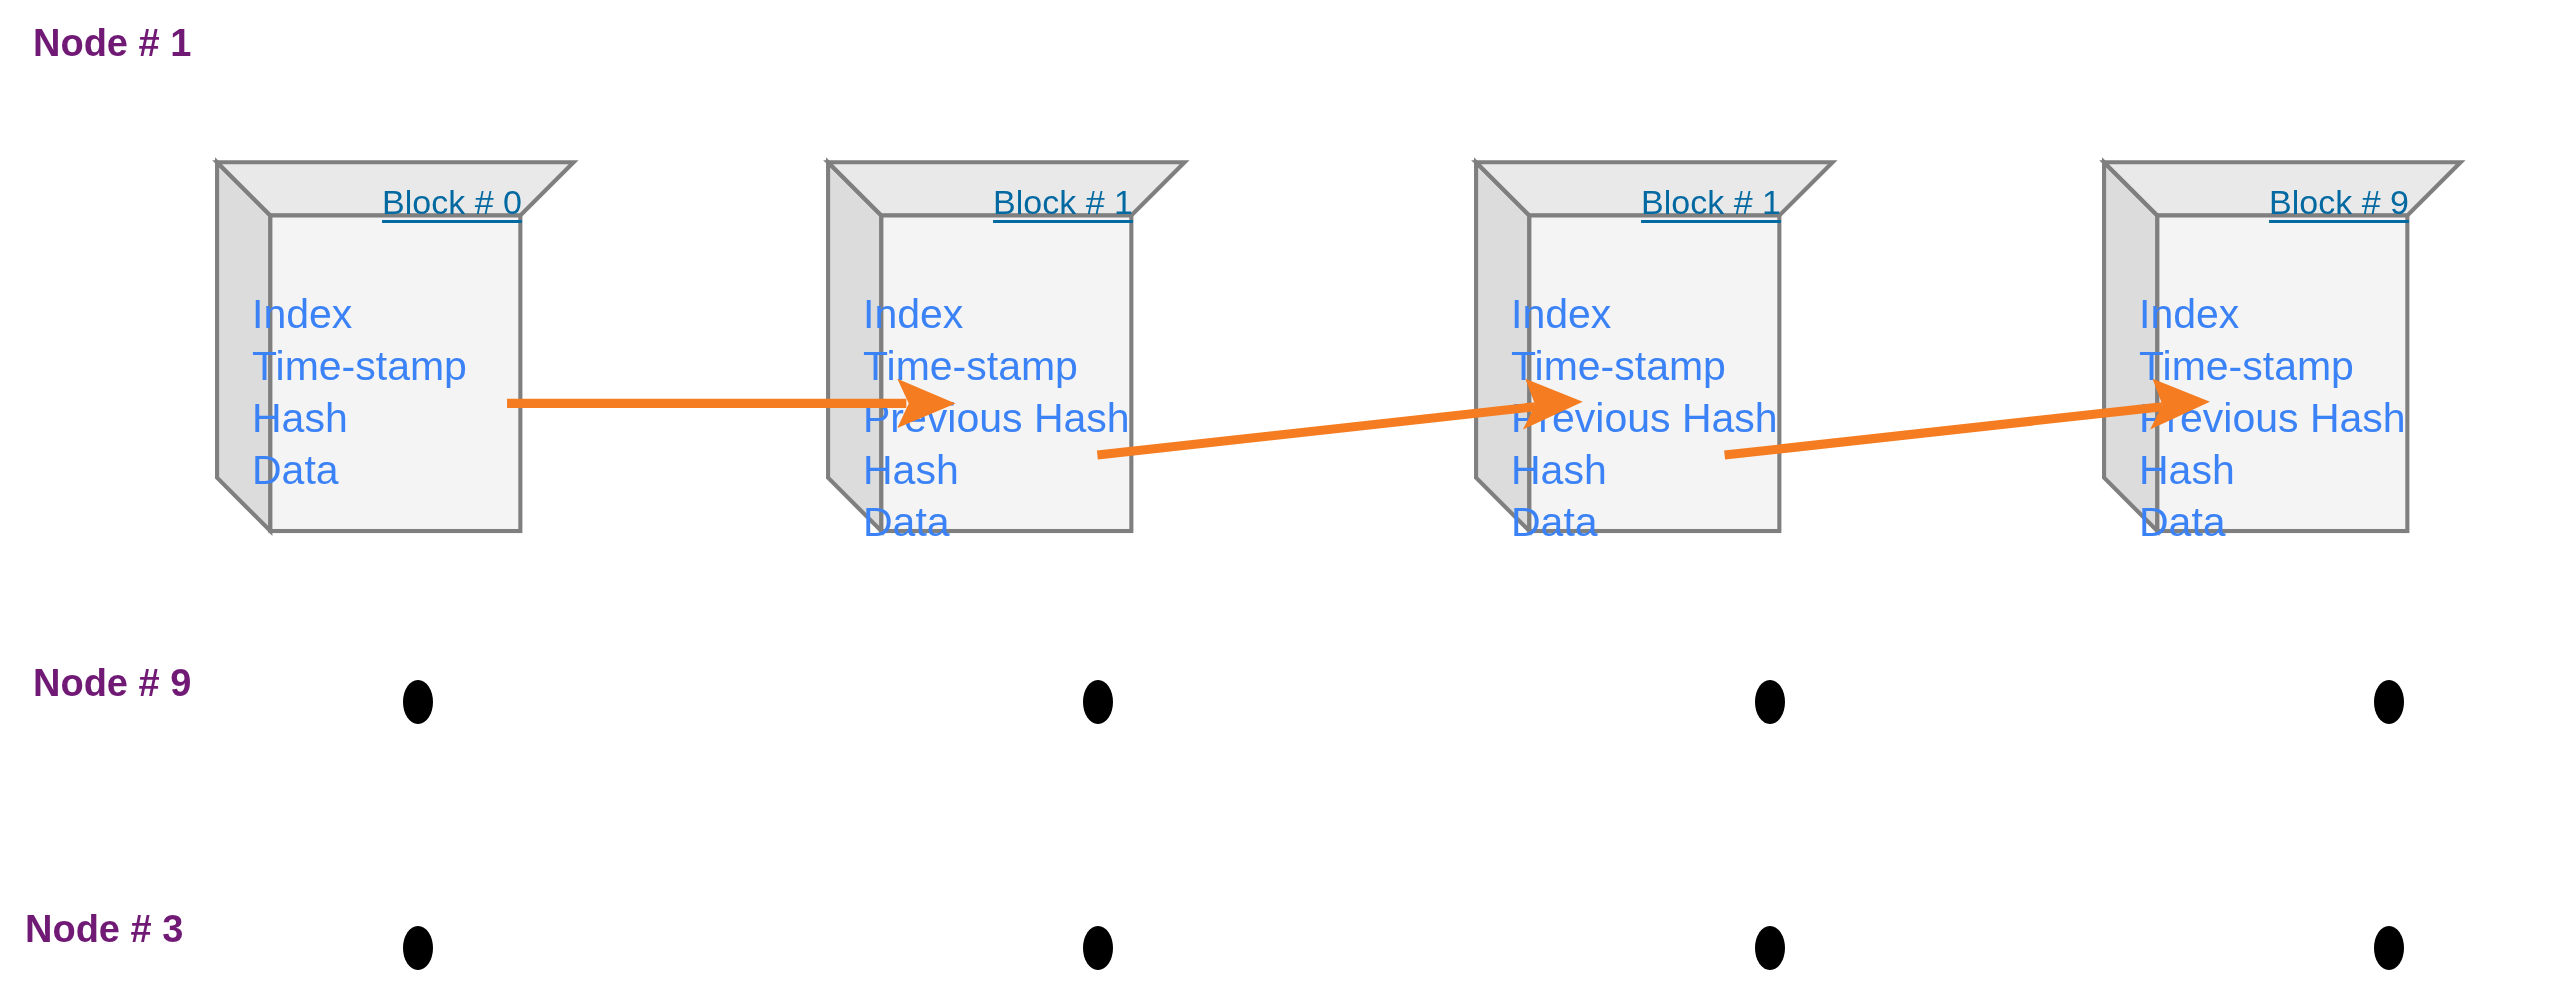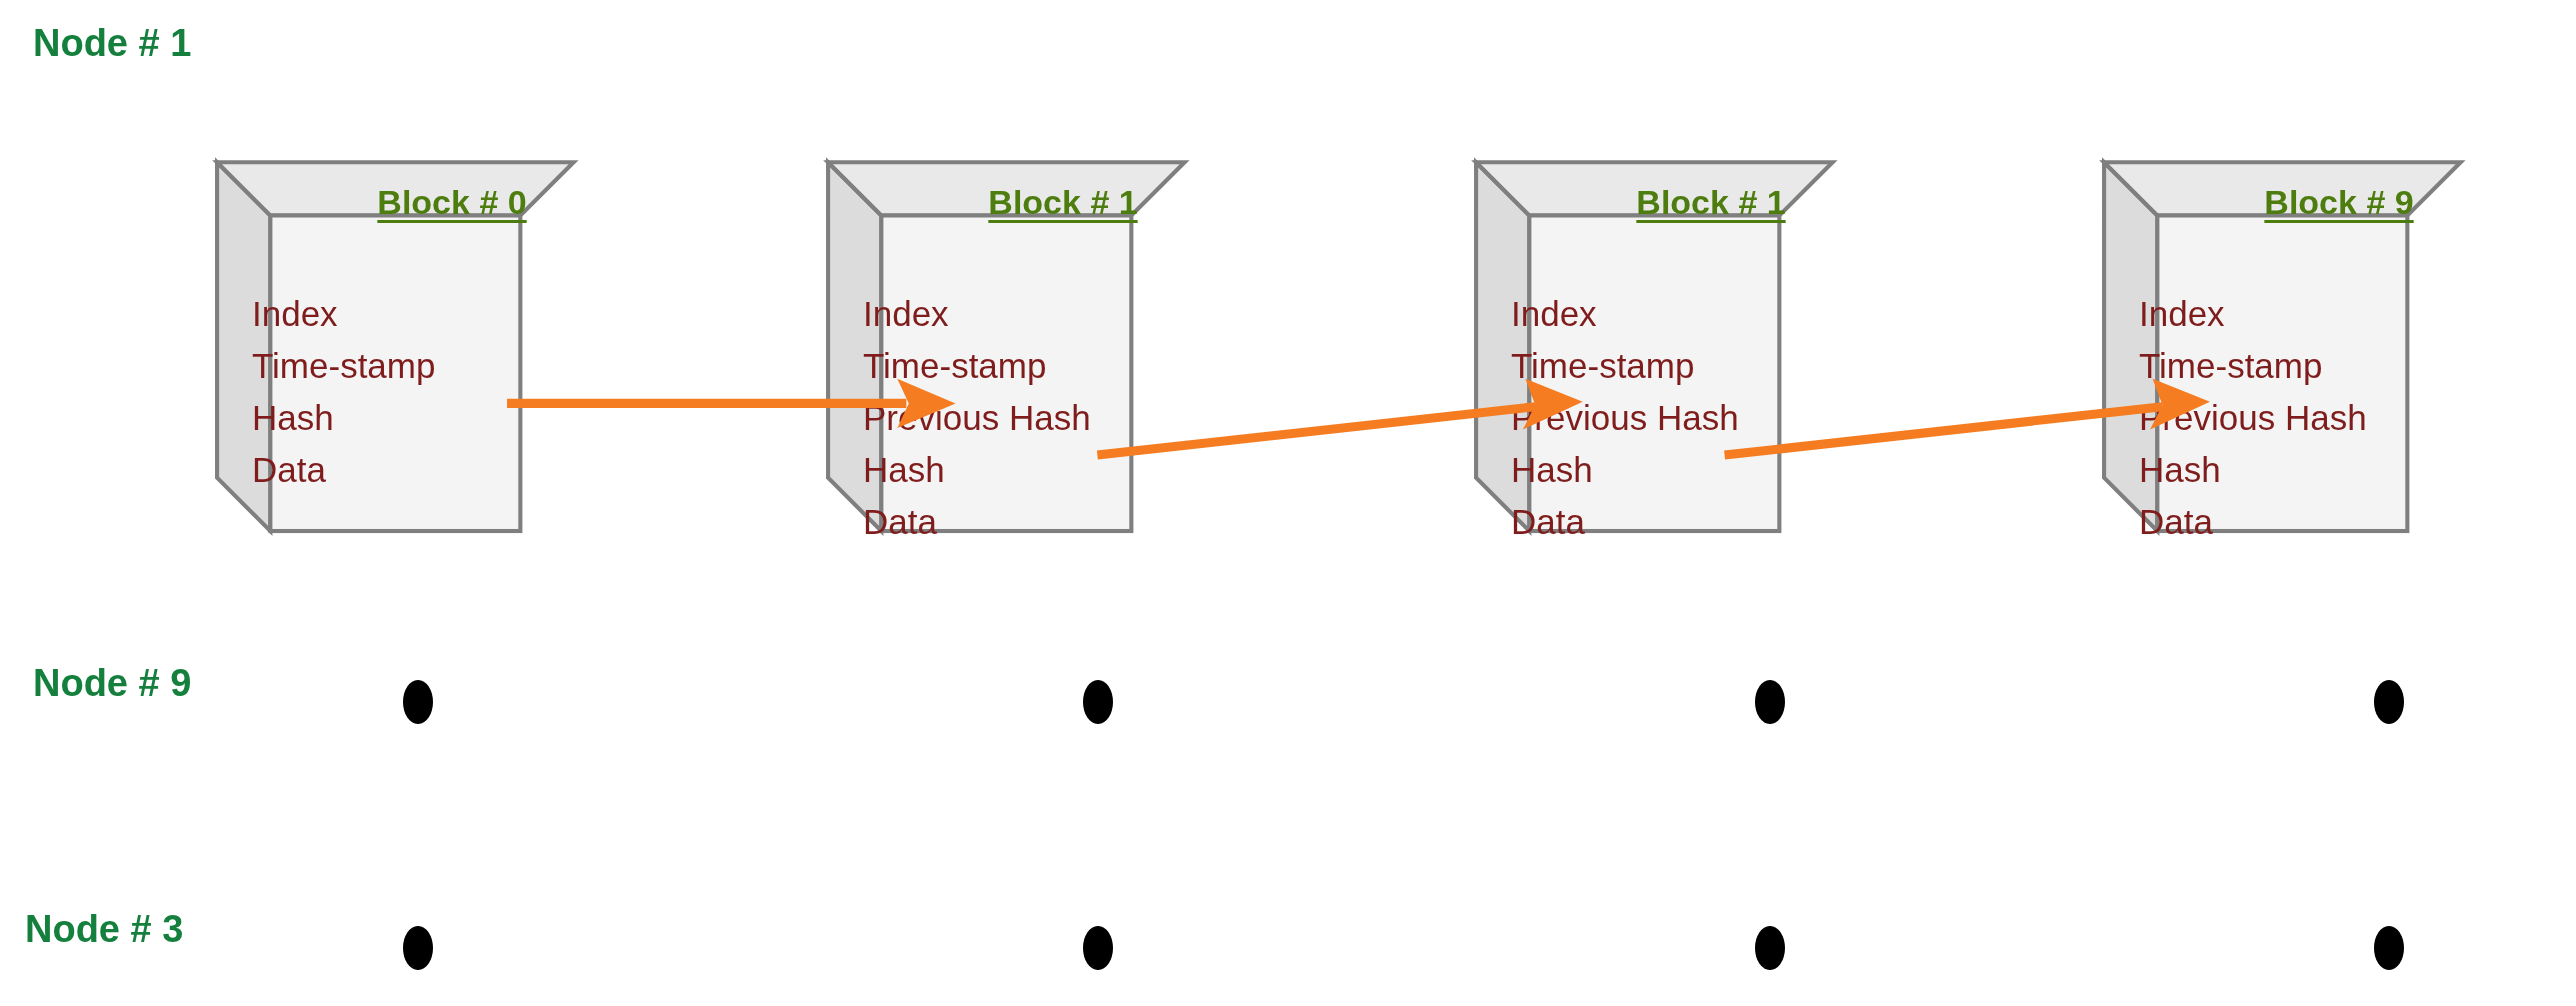--- a/index.html
+++ b/index.html
@@ -19,21 +19,21 @@
     width: 2576px;
     height: 1006px;
     background: #ffffff;
   }
 
   
   .node-label {
     position: absolute;
     font-size: 38px;
     font-weight: bold;
-    color: #15803d;
+    color: #701a75;
     letter-spacing: 0px;
     white-space: nowrap;
   }
   #node-label-1 { left: 33px; top: 22px; }
   #node-label-2 { left: 33px; top: 662px; }
   #node-label-3 { left: 25px; top: 908px; }
 
   
   .block {
     position: absolute;
@@ -47,37 +47,37 @@
     top: 0;
     overflow: visible;
   }
   .block-title {
     position: absolute;
     top: 25.4px;
     left: 157px;
     width: 246px;
     text-align: center;
     font-size: 34px;
-    font-weight: bold;
-    color: #4d7c0f;
+    font-weight: normal;
+    color: #0369a1;
     text-decoration: underline;
     text-underline-offset: 5.7px;
     text-decoration-thickness: 3.3px;
     white-space: nowrap;
   }
   .block-fields {
     position: absolute;
     left: 80px;
     top: 130px;
     width: 344px;
   }
   .block-field {
-    font-size: 35px;
+    font-size: 41px;
     line-height: 52px;
-    color: #7f1d1d;
+    color: #3b82f6;
     white-space: nowrap;
   }
 
   
   #arrow-layer {
     position: absolute;
     left: 0;
     top: 0;
     width: 2576px;
     height: 1006px;

